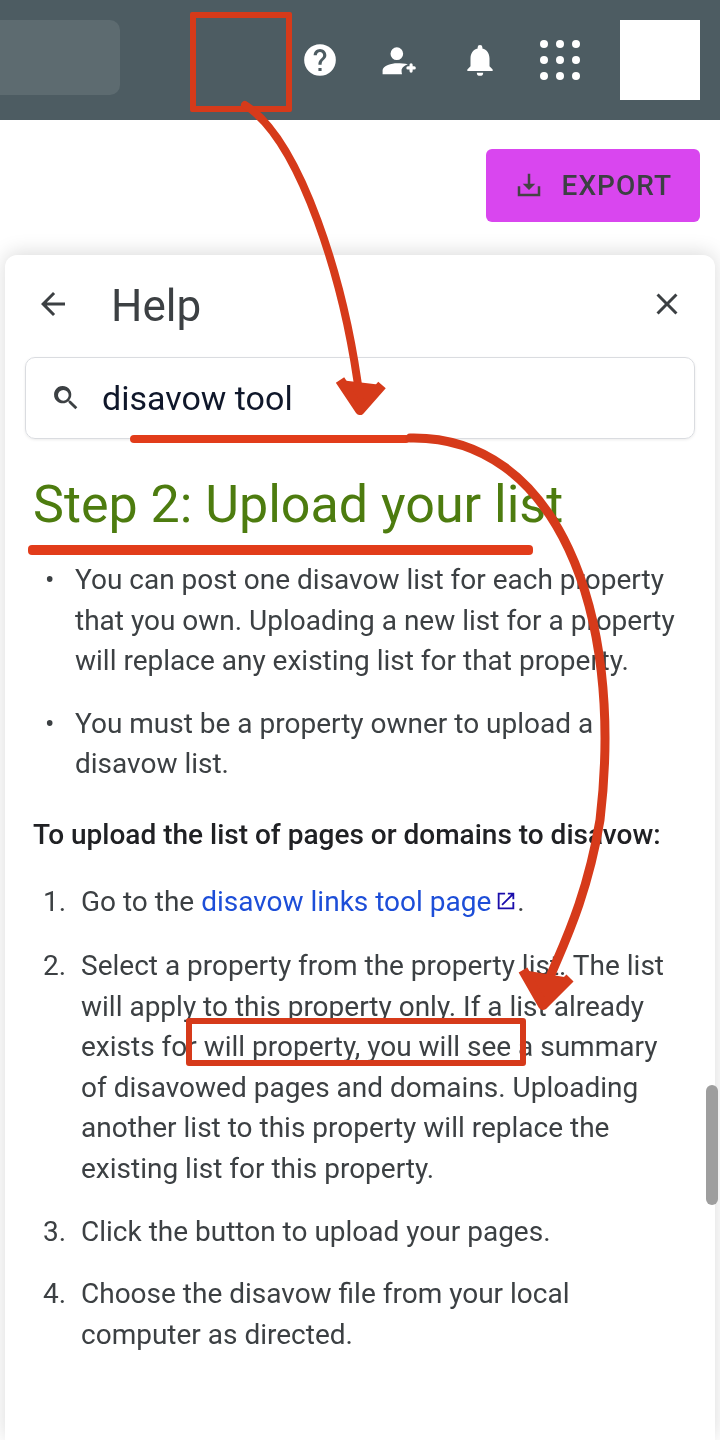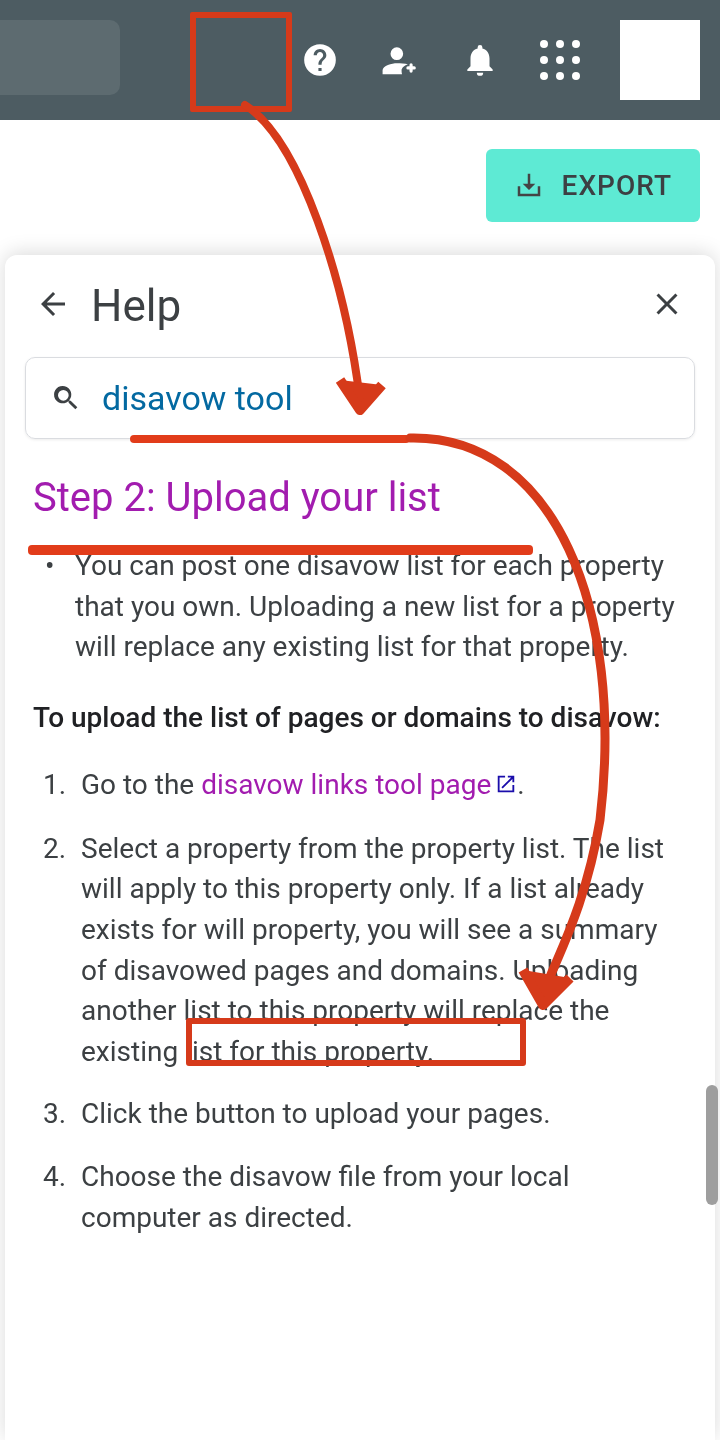--- a/index.html
+++ b/index.html
@@ -7,45 +7,45 @@
 
     .topbar { height: 120px; background: #4d5c62; display: flex; align-items: center; padding: 0 20px; gap: 40px; justify-content: flex-end; }
     .topbar-pill { width: 140px; height: 75px; background: #5d6b70; border-radius: 10px; position: absolute; left: -20px; top: 20px; }
     .topbar-icon { width: 40px; height: 40px; display: flex; align-items: center; justify-content: center; cursor: pointer; }
     .topbar-icon svg { fill: #fff; width: 38px; height: 38px; }
     .apps-grid { display: grid; grid-template-columns: repeat(3, 8px); grid-template-rows: repeat(3, 8px); gap: 8px; }
     .apps-grid span { width: 8px; height: 8px; background: #fff; border-radius: 50%; }
     .avatar-box { width: 80px; height: 80px; background: #fff; }
 
     .export-bar { height: 130px; background: #fff; display: flex; align-items: center; justify-content: flex-end; padding: 0 20px; }
-    .export-btn { display: flex; align-items: center; gap: 18px; background: #5eead4; padding: 20px 28px; border-radius: 6px; cursor: pointer; }
+    .export-btn { display: flex; align-items: center; gap: 18px; background: #d946ef; padding: 20px 28px; border-radius: 6px; cursor: pointer; }
     .export-btn svg { width: 30px; height: 30px; fill: #444; }
     .export-btn span { font-size: 28px; font-weight: 500; letter-spacing: 1px; color: #3c4043; }
 
     .help-panel { position: absolute; top: 255px; left: 5px; right: 5px; bottom: 0; background: #fff; border-radius: 12px 12px 0 0; box-shadow: 0 -2px 20px rgba(0,0,0,0.15); padding: 0; overflow: hidden; }
-    .help-header { display: flex; align-items: center; padding: 25px 30px; gap: 20px; }
+    .help-header { display: flex; align-items: center; padding: 25px 30px; gap: 40px; }
     .help-header .back { cursor: pointer; }
     .help-header .back svg { width: 36px; height: 36px; fill: #3c4043; }
     .help-header h1 { font-size: 44px; font-weight: 400; color: #3c4043; flex: 1; }
     .help-header .close { cursor: pointer; }
     .help-header .close svg { width: 36px; height: 36px; fill: #3c4043; }
 
     .search-box { margin: 0 20px 30px 20px; border: 1px solid #dadce0; border-radius: 10px; display: flex; align-items: center; padding: 20px 24px; gap: 20px; box-shadow: 0 1px 3px rgba(0,0,0,0.08); }
     .search-box svg { width: 32px; height: 32px; fill: #3c4043; }
-    .search-box input { border: none; outline: none; font-size: 34px; color: #0369a1; flex: 1; font-family: inherit; }
+    .search-box input { border: none; outline: none; font-size: 34px; color: #0f172a; flex: 1; font-family: inherit; }
 
     .help-content { padding: 0 28px; overflow-y: auto; height: calc(100% - 200px); }
-    .help-content h2 { font-size: 40px; font-weight: 400; color: #a21caf; margin-bottom: 25px; margin-top: 5px; }
+    .help-content h2 { font-size: 52px; font-weight: 400; color: #4d7c0f; margin-bottom: 25px; margin-top: 5px; }
     .help-content ul { list-style: none; padding-left: 12px; margin-bottom: 30px; }
     .help-content ul li { font-size: 28px; line-height: 1.45; color: #3c4043; padding-left: 30px; position: relative; margin-bottom: 22px; }
     .help-content ul li::before { content: "•"; position: absolute; left: 0; top: 0; }
     .help-content .subhead { font-size: 28px; font-weight: 500; color: #202124; line-height: 1.4; margin-bottom: 28px; }
     .help-content ol { padding-left: 40px; }
     .help-content ol li { font-size: 28px; line-height: 1.45; color: #3c4043; margin-bottom: 22px; padding-left: 8px; }
-    .link { color: #a21caf; text-decoration: none; cursor: pointer; }
+    .link { color: #1d4ed8; text-decoration: none; cursor: pointer; }
     .ext-icon { display: inline-block; vertical-align: middle; margin-left: 4px; }
     .ext-icon svg { width: 22px; height: 22px; fill: #1a0dab; }
 
     .scrollbar-thumb { position: absolute; right: 2px; top: 1085px; width: 12px; height: 120px; background: #9e9e9e; border-radius: 6px; }
 
     
     .anno { position: absolute; pointer-events: none; }
     .anno-box1 { top: 12px; left: 190px; width: 102px; height: 100px; border: 6px solid #d63a1a; border-radius: 2px; filter: url(#rough); }
     .anno-underline1 { top: 435px; left: 130px; width: 280px; height: 0; border-top: 8px solid #e23c1a; border-radius: 4px; }
     .anno-underline2 { top: 545px; left: 28px; width: 505px; height: 0; border-top: 10px solid #e23c1a; border-radius: 4px; }
@@ -125,20 +125,21 @@
     <svg viewBox="0 0 24 24">
         <path d="M15.5 14h-.79l-.28-.27a6.5 6.5 0 10-.7.7l.27.28v.79l5 4.99L20.49 19l-4.99-5zM10 14a4 4 0 110-8 4 4 0 010 8z"></path>
       </svg>
     <input type="text" value="disavow tool" style="">
   </div>
 
   <div class="help-content">
     <h2>Step 2: Upload your list</h2>
     <ul>
       <li>You can post one disavow list for each property that you own. Uploading a new list for a property will replace any existing list for that property.</li>
+      <li>You must be a property owner to upload a disavow list.</li>
     </ul>
     <p class="subhead">To upload the list of pages or domains to disavow:</p>
     <ol>
       <li>
         <span>Go to the </span><a class="link"><span>disavow links tool page</span><span class="ext-icon"><svg viewBox="0 0 24 24">
                 <path d="M14 3v2h3.59L7 15.59 8.41 17 19 6.41V10h2V3h-7zM5 5h6V3H3v18h18v-8h-2v6H5V5z"></path>
               </svg></span></a><span>.</span>
       </li>
       <li>Select a property from the property list. The list will apply to this property only. If a list already exists for will property, you will see a summary of disavowed pages and domains. Uploading another list to this property will replace the existing list for this property.</li>
       <li>Click the button to upload your pages.</li>

